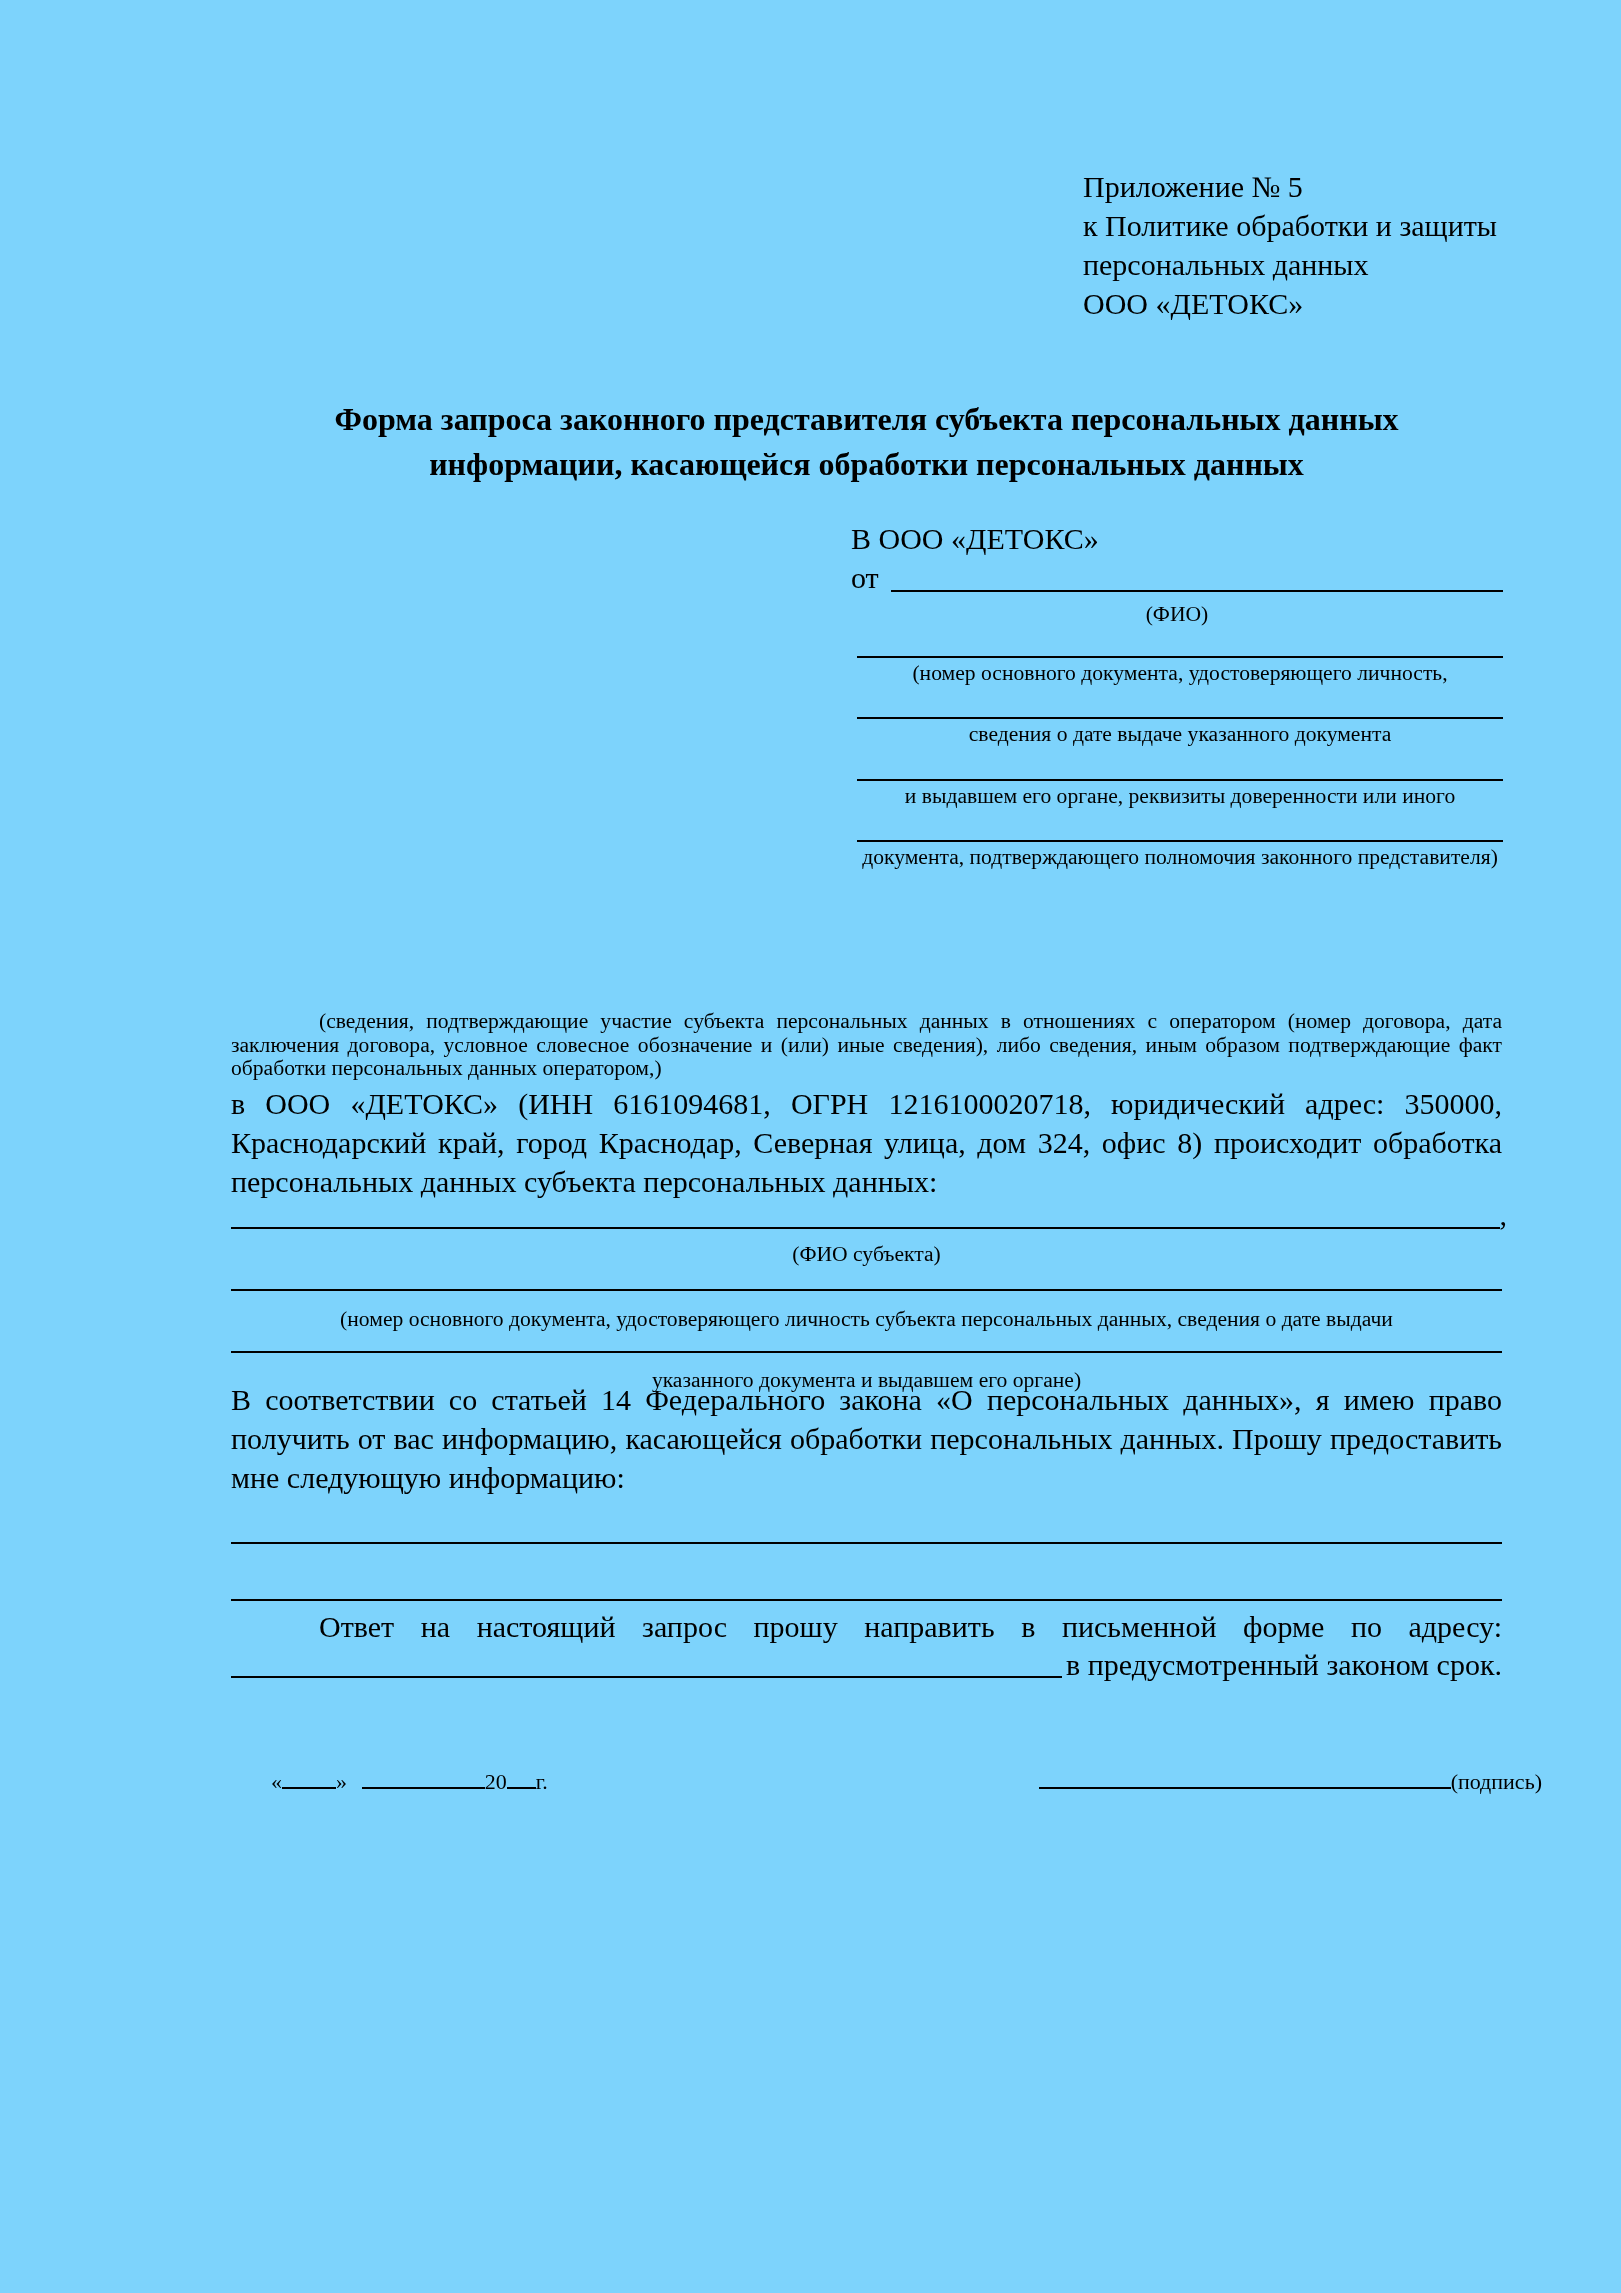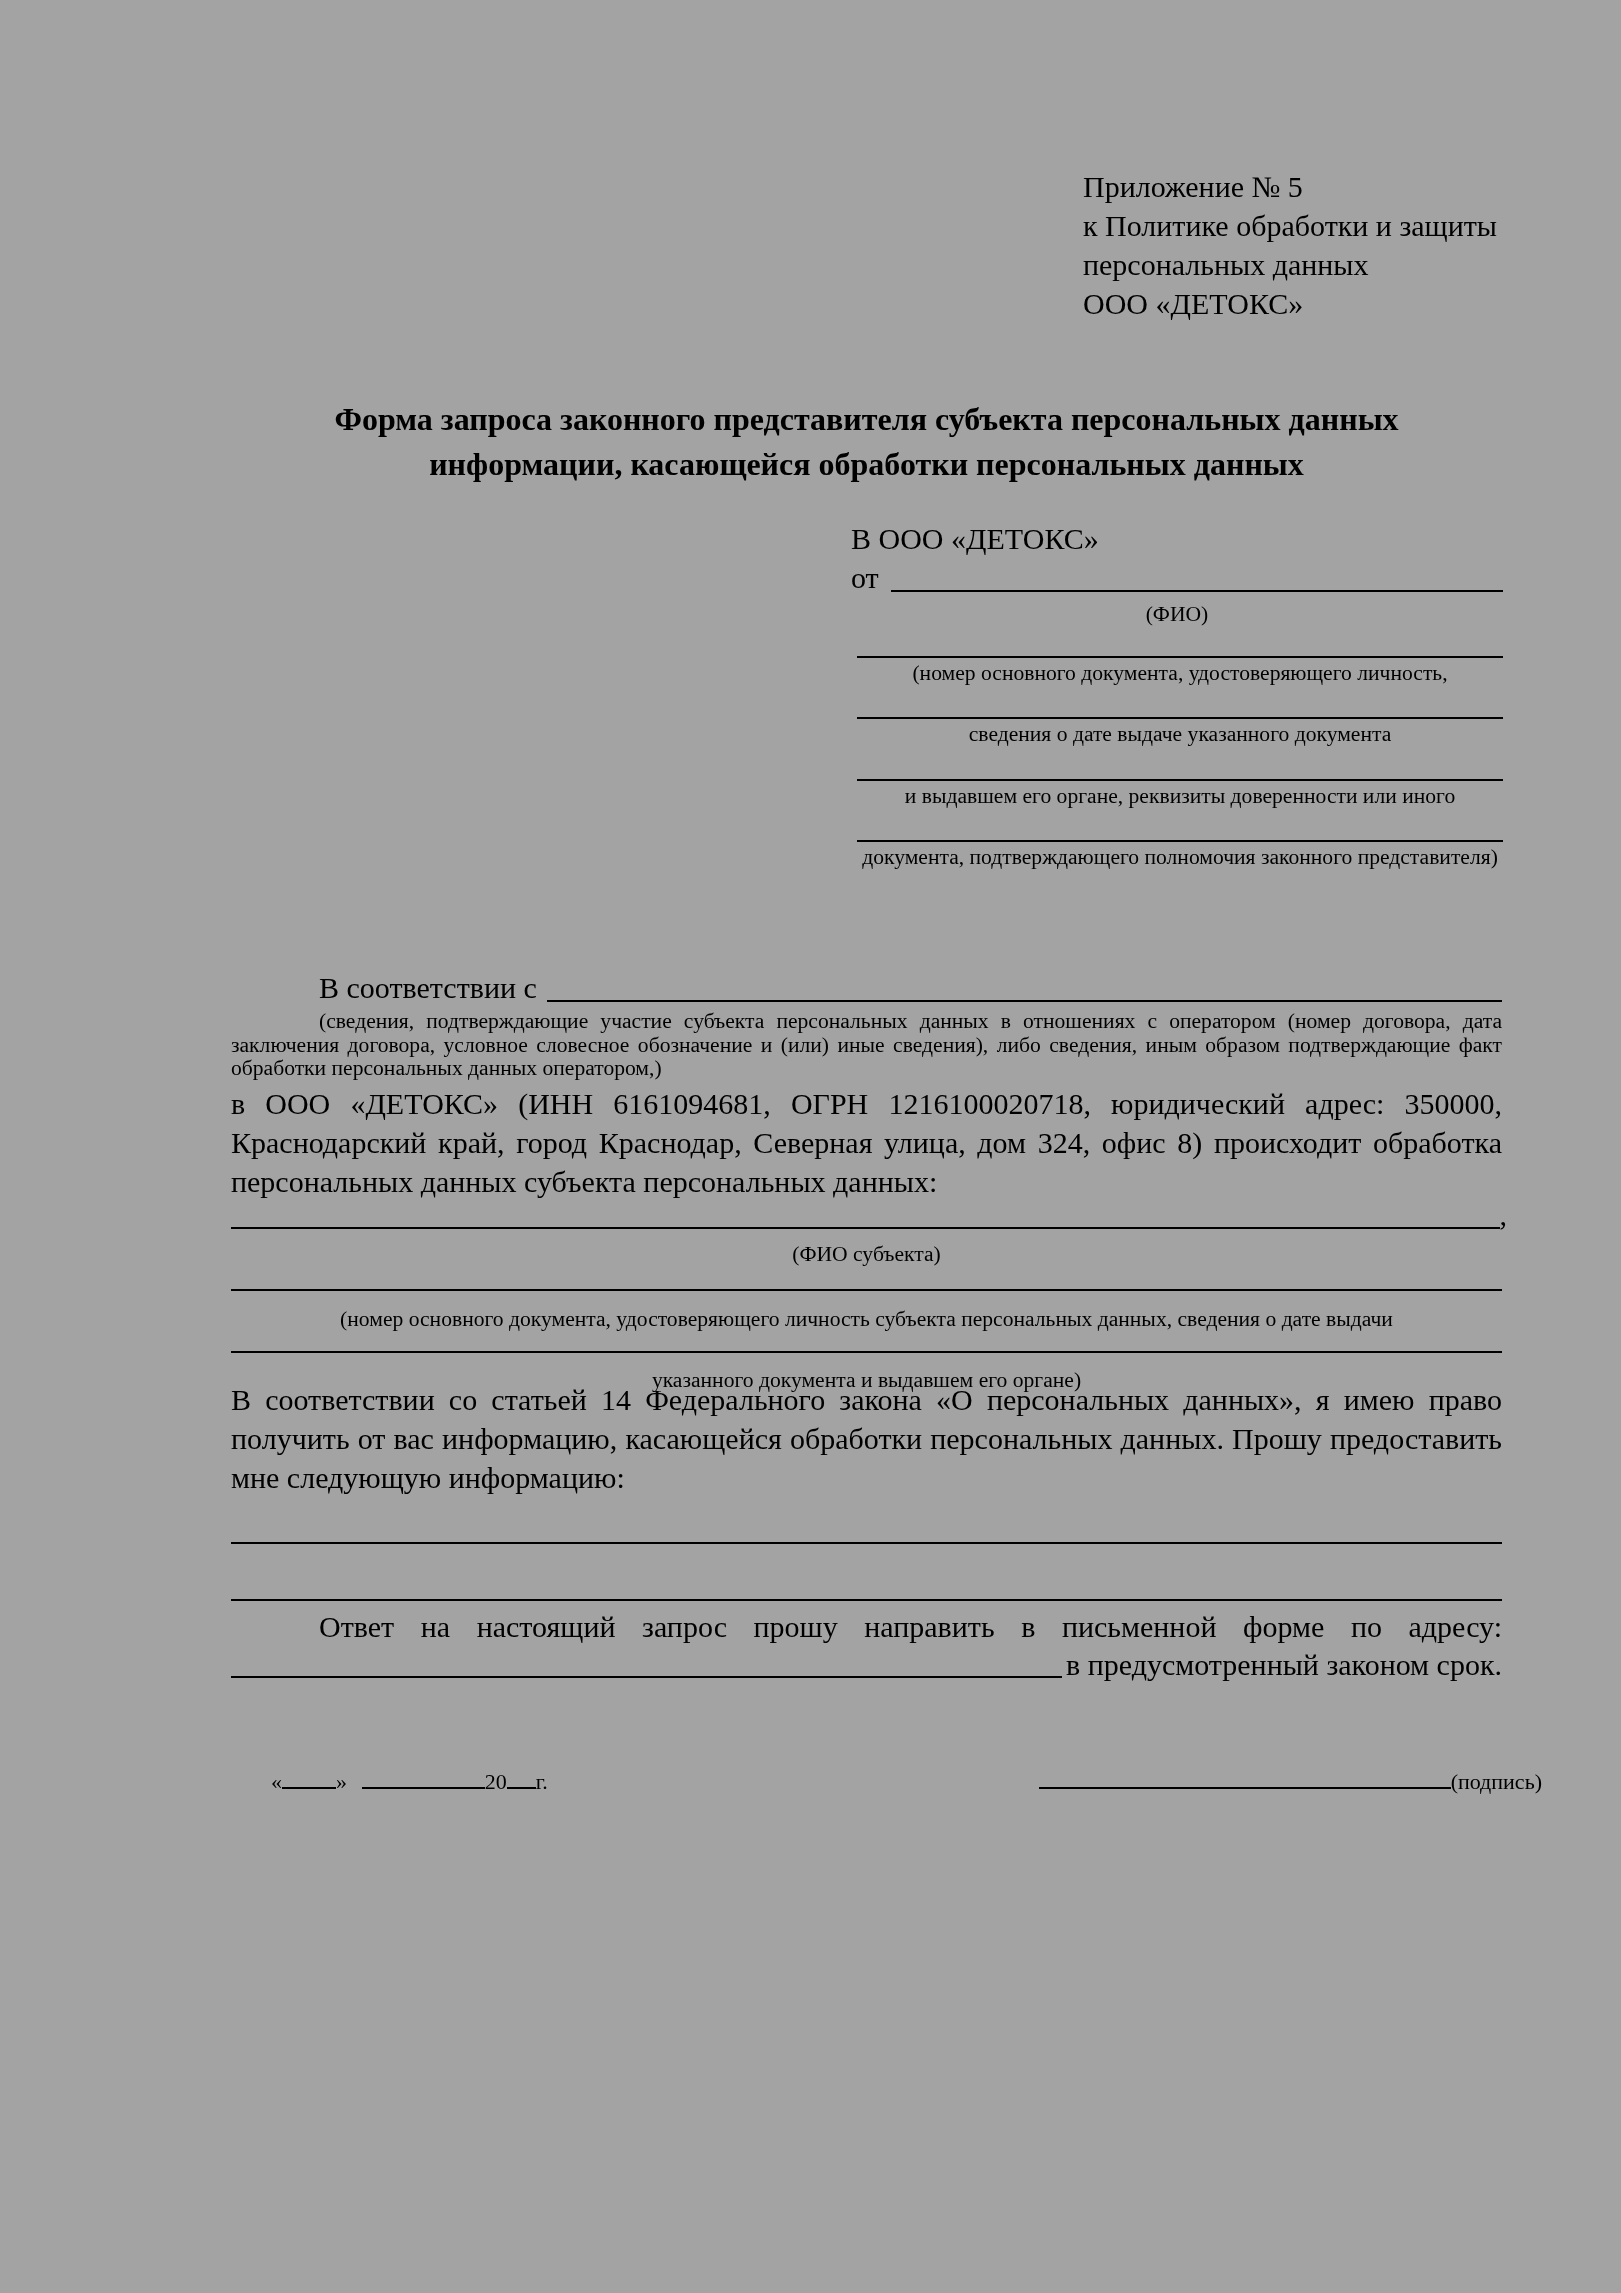--- a/index.html
+++ b/index.html
@@ -1,21 +1,21 @@
 <!DOCTYPE html>
 <html><head>
 <meta charset="utf-8">
 <style>
   html, body { margin: 0; padding: 0; background: #888; }
   .page {
     position: relative;
     width: 1621px;
     height: 2294px;
     margin: 0 auto;
-    background: #a3a3a3;
+    background: #7dd3fc;
     font-family: "Liberation Serif", serif;
     color: #000000;
     overflow: hidden;
   }
   .abs { position: absolute; }
   .body-text { font-size: 30px; line-height: 39px; }
   .cap { font-size: 21.6px; line-height: 23.5px; margin-top: 10px; }
   .center { text-align: center; }
   .justify { text-align: justify; }
   .justify-full { text-align: justify; text-align-last: justify; }
@@ -108,24 +108,20 @@
       <div class="rule"></div>
       <div class="cap center">и выдавшем его органе, реквизиты доверенности или иного</div>
     </div>
     <div class="dl-group">
       <div class="rule"></div>
       <div class="cap center">документа, подтверждающего полномочия законного представителя)</div>
     </div>
   </div>
 
 
-  <div class="abs intro-row">
-    <span class="intro-label">В соответствии с</span>
-    <span class="fill"></span>
-  </div>
 
   <div class="abs intro-note">(сведения, подтверждающие участие субъекта персональных данных в отношениях с оператором (номер договора, дата заключения договора, условное словесное обозначение и (или) иные сведения), либо сведения, иным образом подтверждающие факт обработки персональных данных оператором,)</div>
 
   <div class="abs operator-para body-text justify">в  ООО  «ДЕТОКС» (ИНН 6161094681, ОГРН 1216100020718, юридический адрес: 350000, Краснодарский край, город Краснодар, Северная улица, дом 324, офис 8) происходит обработка персональных данных субъекта персональных данных:</div>
 
   <div class="abs subject-fio-row">
     <span class="fill"></span>
     <span>,</span>
   </div>
   <div class="abs cap center subject-fio-cap">(ФИО субъекта)</div>

